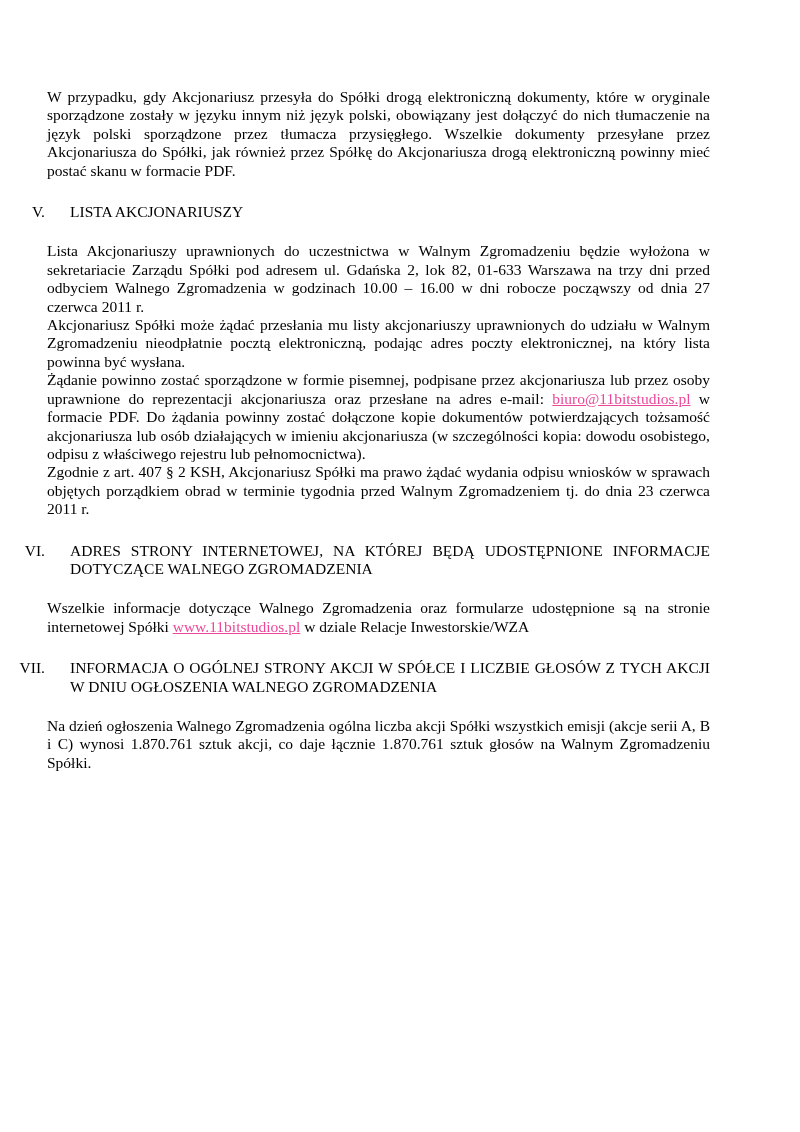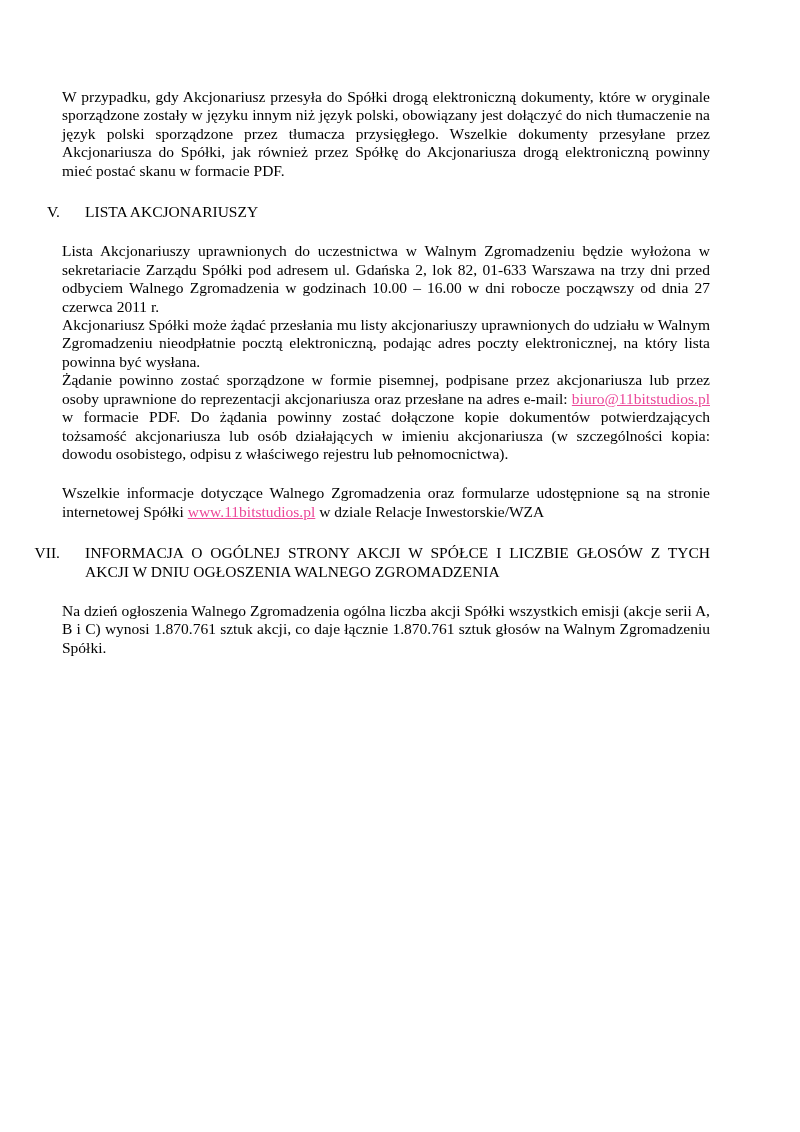--- a/index.html
+++ b/index.html
@@ -6,21 +6,21 @@
     margin: 0;
     padding: 0;
     background: #ffffff;
   }
   .page {
     position: relative;
     width: 800px;
     height: 1132px;
     background: #ffffff;
     box-sizing: border-box;
-    padding: 88px 90px 40px 62px;
+    padding: 88px 90px 40px 47px;
     font-family: "Liberation Serif", "DejaVu Serif", serif;
     font-size: 15.5px;
     line-height: 18.4px;
     color: #000000;
     overflow: hidden;
   }
   .para {
     margin: 0;
     text-align: justify;
   }
@@ -60,21 +60,26 @@
     <span class="num">V.</span>
     <span class="title">LISTA AKCJONARIUSZY</span>
   </div>
 
   <p class="para after-heading">Lista Akcjonariuszy uprawnionych do uczestnictwa w Walnym Zgromadzeniu będzie wyłożona w sekretariacie Zarządu Spółki pod adresem ul. Gdańska 2, lok 82, 01-633 Warszawa na trzy dni przed odbyciem Walnego Zgromadzenia w godzinach 10.00 – 16.00 w dni robocze począwszy od dnia 27 czerwca 2011 r.</p>
 
   <p class="para mt">Akcjonariusz Spółki może żądać przesłania mu listy akcjonariuszy uprawnionych do udziału w Walnym Zgromadzeniu nieodpłatnie pocztą elektroniczną, podając adres poczty elektronicznej, na który lista powinna być wysłana.</p>
 
   <p class="para mt0"><span>Żądanie powinno zostać sporządzone w formie pisemnej, podpisane przez akcjonariusza lub przez osoby uprawnione do reprezentacji akcjonariusza oraz przesłane na adres e-mail: </span><a class="doclink">biuro@11bitstudios.pl</a><span> w formacie PDF. Do żądania powinny zostać dołączone kopie dokumentów potwierdzających tożsamość akcjonariusza lub osób działających w imieniu akcjonariusza (w szczególności kopia: dowodu osobistego, odpisu z właściwego rejestru lub pełnomocnictwa).</span></p>
 
+  <p class="para mt">Zgodnie z art. 407 § 2 KSH, Akcjonariusz Spółki ma prawo żądać wydania odpisu wniosków w sprawach objętych porządkiem obrad w terminie tygodnia przed Walnym Zgromadzeniem tj. do dnia 23 czerwca 2011 r.</p>
 
+  <div class="heading">
+    <span class="num">VI.</span>
+    <span class="title">ADRES STRONY INTERNETOWEJ, NA KTÓREJ BĘDĄ UDOSTĘPNIONE INFORMACJE DOTYCZĄCE WALNEGO ZGROMADZENIA</span>
+  </div>
 
   <p class="para after-heading"><span>Wszelkie informacje dotyczące Walnego Zgromadzenia oraz formularze udostępnione są na stronie internetowej Spółki </span><a class="doclink">www.11bitstudios.pl</a><span>  w dziale Relacje Inwestorskie/WZA</span></p>
 
   <div class="heading">
     <span class="num">VII.</span>
     <span class="title">INFORMACJA O OGÓLNEJ STRONY AKCJI W SPÓŁCE I LICZBIE GŁOSÓW Z TYCH AKCJI W DNIU OGŁOSZENIA WALNEGO ZGROMADZENIA</span>
   </div>
 
   <p class="para after-heading">Na dzień ogłoszenia Walnego Zgromadzenia ogólna liczba akcji Spółki wszystkich emisji (akcje serii A, B i C) wynosi 1.870.761 sztuk akcji, co daje łącznie 1.870.761 sztuk głosów na Walnym Zgromadzeniu Spółki.</p>
 

